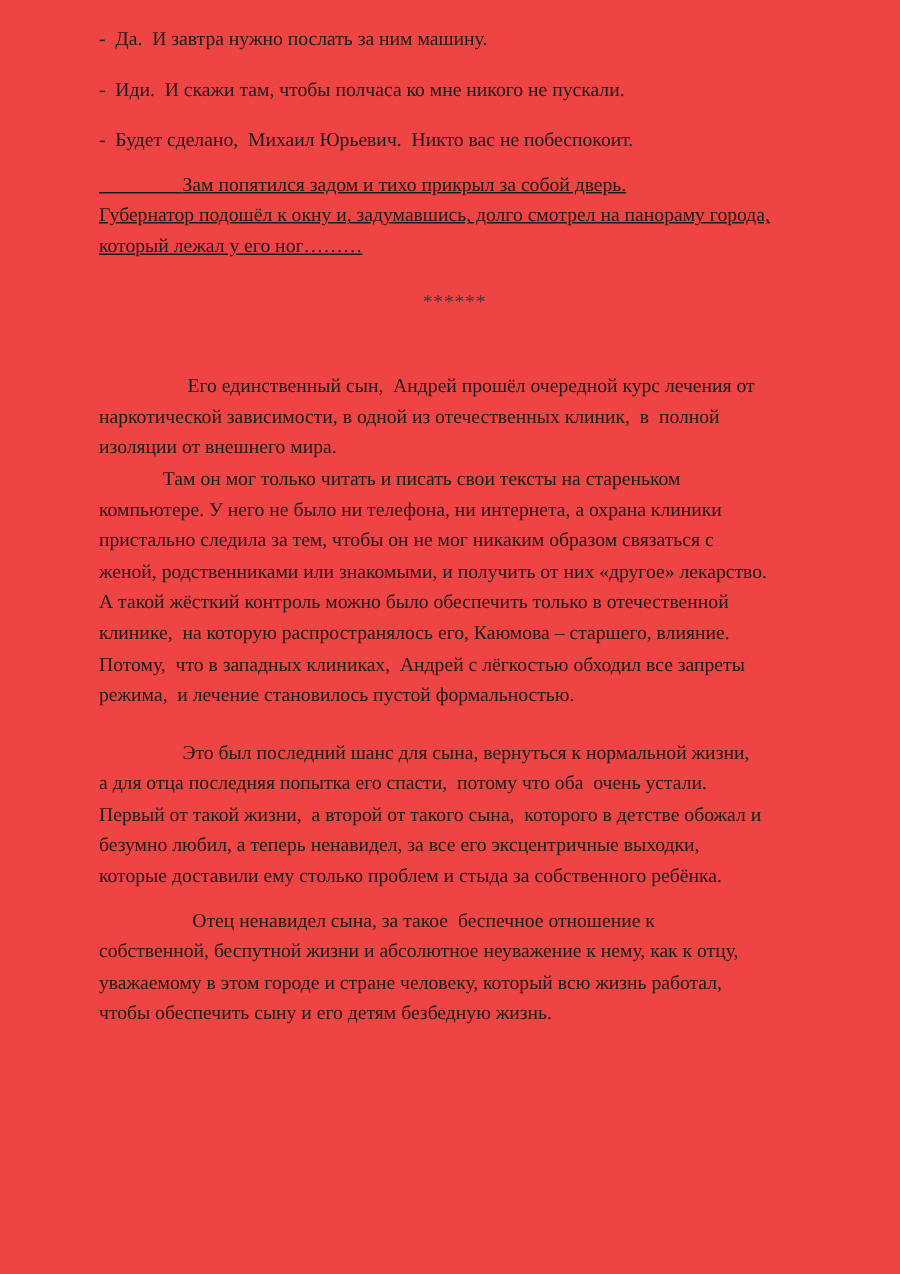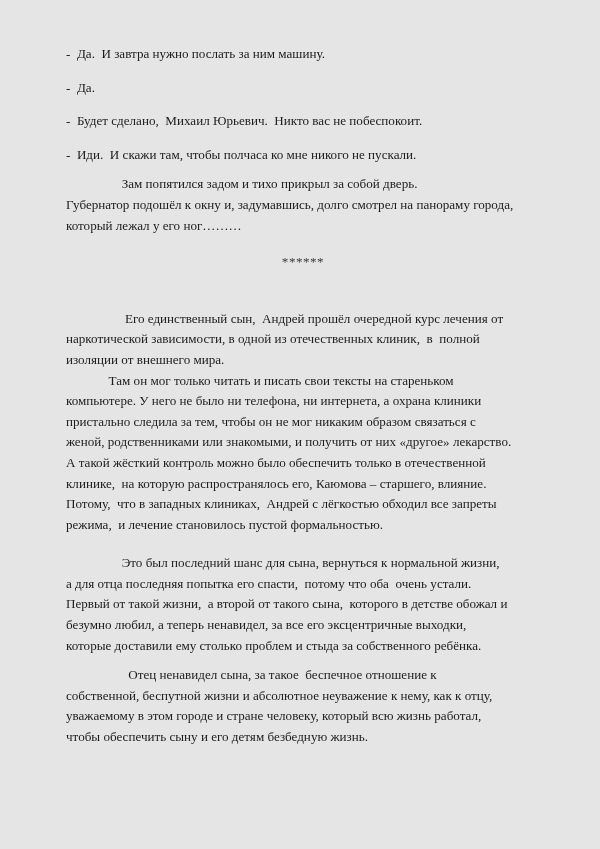--- a/index.html
+++ b/index.html
@@ -12,22 +12,22 @@
     height: 849px;
     background: #ffffff;
     font-family: "Liberation Serif", "DejaVu Serif", serif;
     color: #1c1c1c;
     overflow: hidden;
   }
   .page {
     box-sizing: border-box;
     width: 600px;
     height: 849px;
-    padding: 44px 62px 0 66px;
-    background: #e5e5e5;
+    padding: 16px 62px 0 66px;
+    background: #ef4444;
   }
   .doc-body {
     font-size: 13.1px;
     line-height: 20.6px;
     color: #1c1c1c;
     text-align: left;
   }
   
   .dialogue {
     margin: 0 0 13px 0;
@@ -35,20 +35,21 @@
     white-space: pre-wrap;
   }
   .dialogue:last-of-type {
     margin-bottom: 0;
   }
   
   .para {
     margin: 0 0 0 0;
     text-indent: 0;
     white-space: pre-wrap;
+    text-decoration: underline;
   }
   .para-indent {
     margin: 0;
     white-space: pre-wrap;
   }
   .block {
     margin: 0 0 0 0;
   }
   .sep {
     text-align: center;
@@ -61,23 +62,22 @@
   .gap-lg { height: 22px; }
 </style>
 </head>
 <body>
 
 <div class="page">
   <div class="doc-body">
 
     <div class="block">
       <p class="dialogue">-  Да.  И завтра нужно послать за ним машину.</p>
-      <p class="dialogue">-  Да.</p>
+      <p class="dialogue">-  Иди.  И скажи там, чтобы полчаса ко мне никого не пускали.</p>
       <p class="dialogue">-  Будет сделано,  Михаил Юрьевич.  Никто вас не побеспокоит.</p>
-      <p class="dialogue">-  Иди.  И скажи там, чтобы полчаса ко мне никого не пускали.</p>
     </div>
 
     <div class="gap-sm"></div>
 
     <p class="para">                 Зам попятился задом и тихо прикрыл за собой дверь.
 Губернатор подошёл к окну и, задумавшись, долго смотрел на панораму города,
 который лежал у его ног………</p>
 
     <p class="sep">******</p>
 

